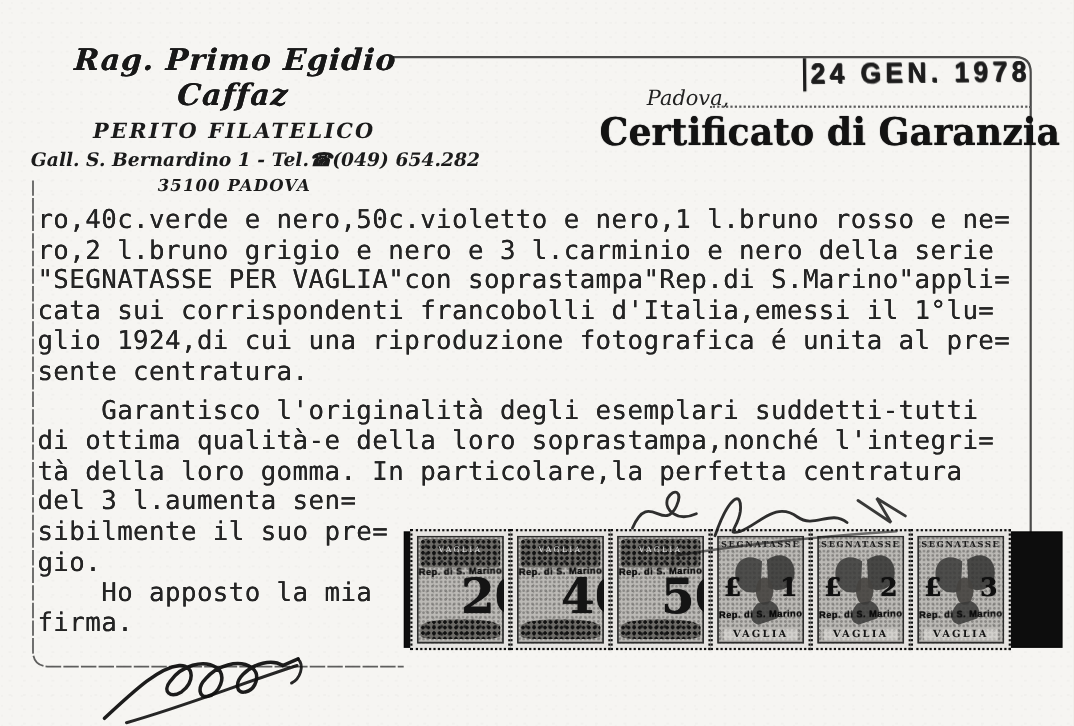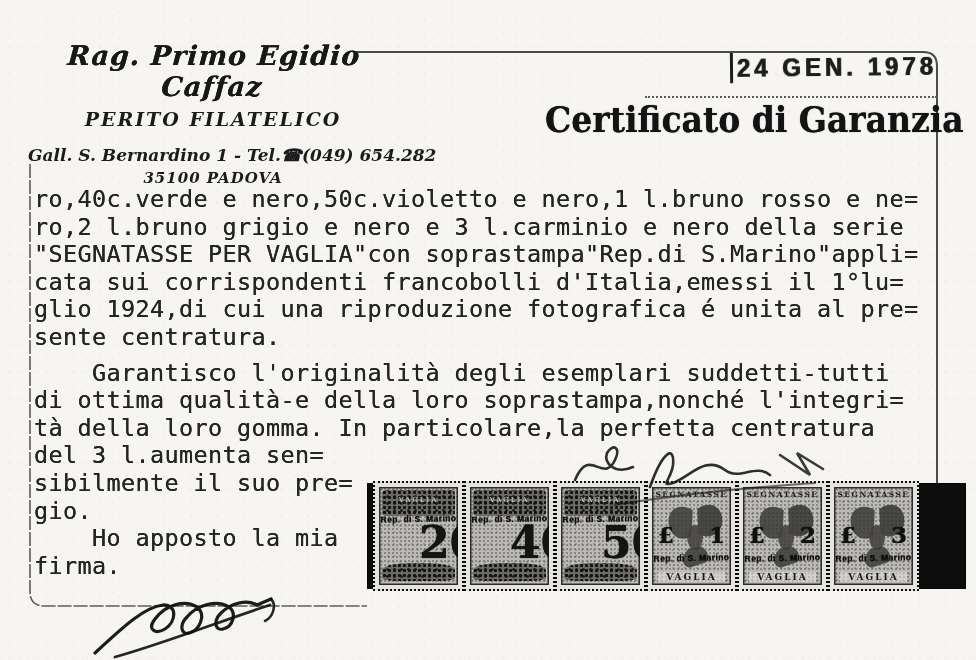--- a/index.html
+++ b/index.html
@@ -17,21 +17,21 @@
   
   .letterhead{position:absolute;left:28px;top:40px;width:370px;text-align:center;}
   .lh-name{
     font-family:"DejaVu Serif", serif;font-style:italic;font-weight:700;
     font-size:27px;letter-spacing:1px;color:#181818;transform:skewX(-4deg);
     text-shadow:0 0 0.6px #181818;
   }
   .lh-role{font-family:"DejaVu Serif", serif;font-style:italic;font-weight:700;
     font-size:19px;letter-spacing:2px;margin-top:6px;color:#1b1b1b;}
   .lh-addr{font-family:"DejaVu Serif", serif;font-style:italic;font-weight:700;
-    font-size:17px;margin-top:15px;color:#1b1b1b;white-space:nowrap;}
+    font-size:17px;margin-top:5px;color:#1b1b1b;white-space:nowrap;}
   .lh-city{font-family:"DejaVu Serif", serif;font-style:italic;font-weight:700;
     font-size:15px;letter-spacing:1px;margin-top:4px;color:#1b1b1b;}
   
   .frame{position:absolute;left:0;top:0;pointer-events:none;}
   
   .place-line{position:absolute;left:588px;top:78px;width:350px;}
   .place-label{font-family:"DejaVu Serif", serif;font-style:italic;font-size:19px;color:#222;}
   .dotline{position:absolute;left:645px;top:96px;width:292px;border-bottom:2px dotted #5a5a5a;}
   .date-stamp{
     position:absolute;left:730px;top:53px;
@@ -136,20 +136,23 @@
     <path d="M30,164 V592 Q30,606 45,606 H367" fill="none" stroke="#2b2b2b" stroke-width="1.6" opacity="0.75" stroke-dasharray="14 2"></path>
   </svg>
 
   <div class="letterhead">
     <div class="lh-name">Rag. Primo Egidio Caffaz</div>
     <div class="lh-role">PERITO FILATELICO</div>
     <div class="lh-addr">Gall. S. Bernardino 1 - Tel.☎(049) 654.282</div>
     <div class="lh-city">35100 PADOVA</div>
   </div>
 
+  <div class="place-line">
+    <span class="place-label">Padova,</span>
+  </div>
   <div class="dotline"></div>
   <div class="date-stamp">24 GEN. 1978</div>
   <div class="cert-title">Certificato di Garanzia</div>
 
   <div class="body-text">
     <div class="tline">ro,40c.verde e nero,50c.violetto e nero,1 l.bruno rosso e ne=</div>
     <div class="tline">ro,2 l.bruno grigio e nero e 3 l.carminio e nero della serie</div>
     <div class="tline">"SEGNATASSE PER VAGLIA"con soprastampa"Rep.di S.Marino"appli=</div>
     <div class="tline">cata sui corrispondenti francobolli d'Italia,emessi il 1°lu=</div>
     <div class="tline">glio 1924,di cui una riproduzione fotografica é unita al pre=</div>

